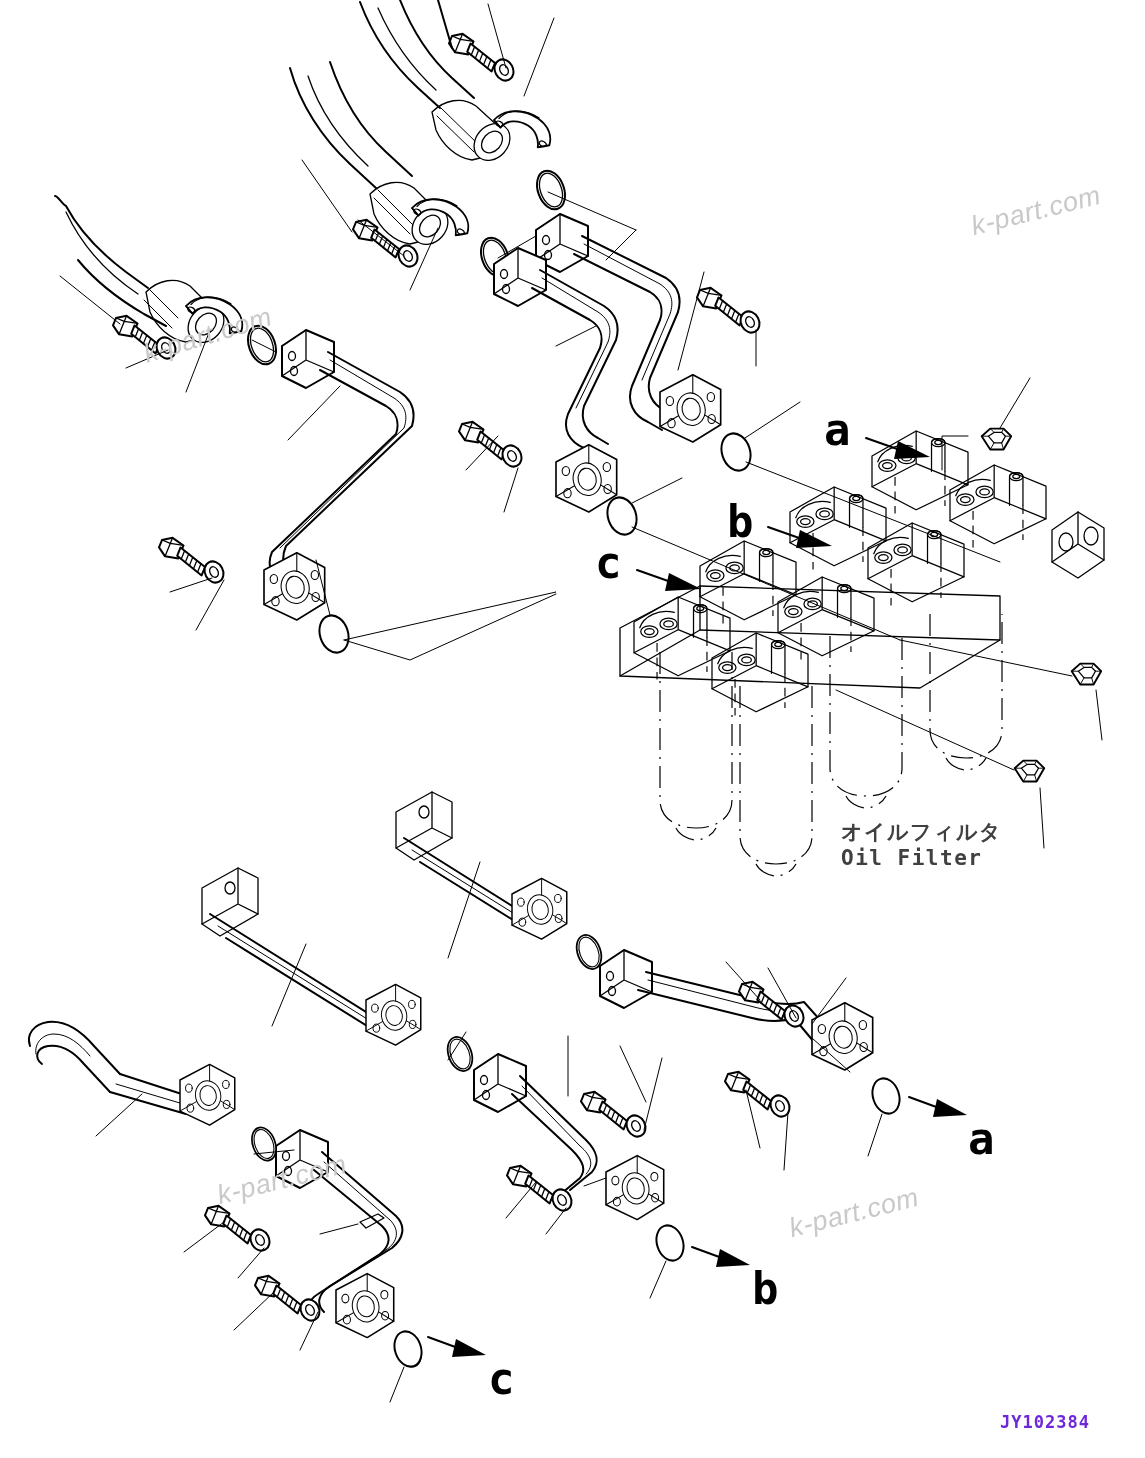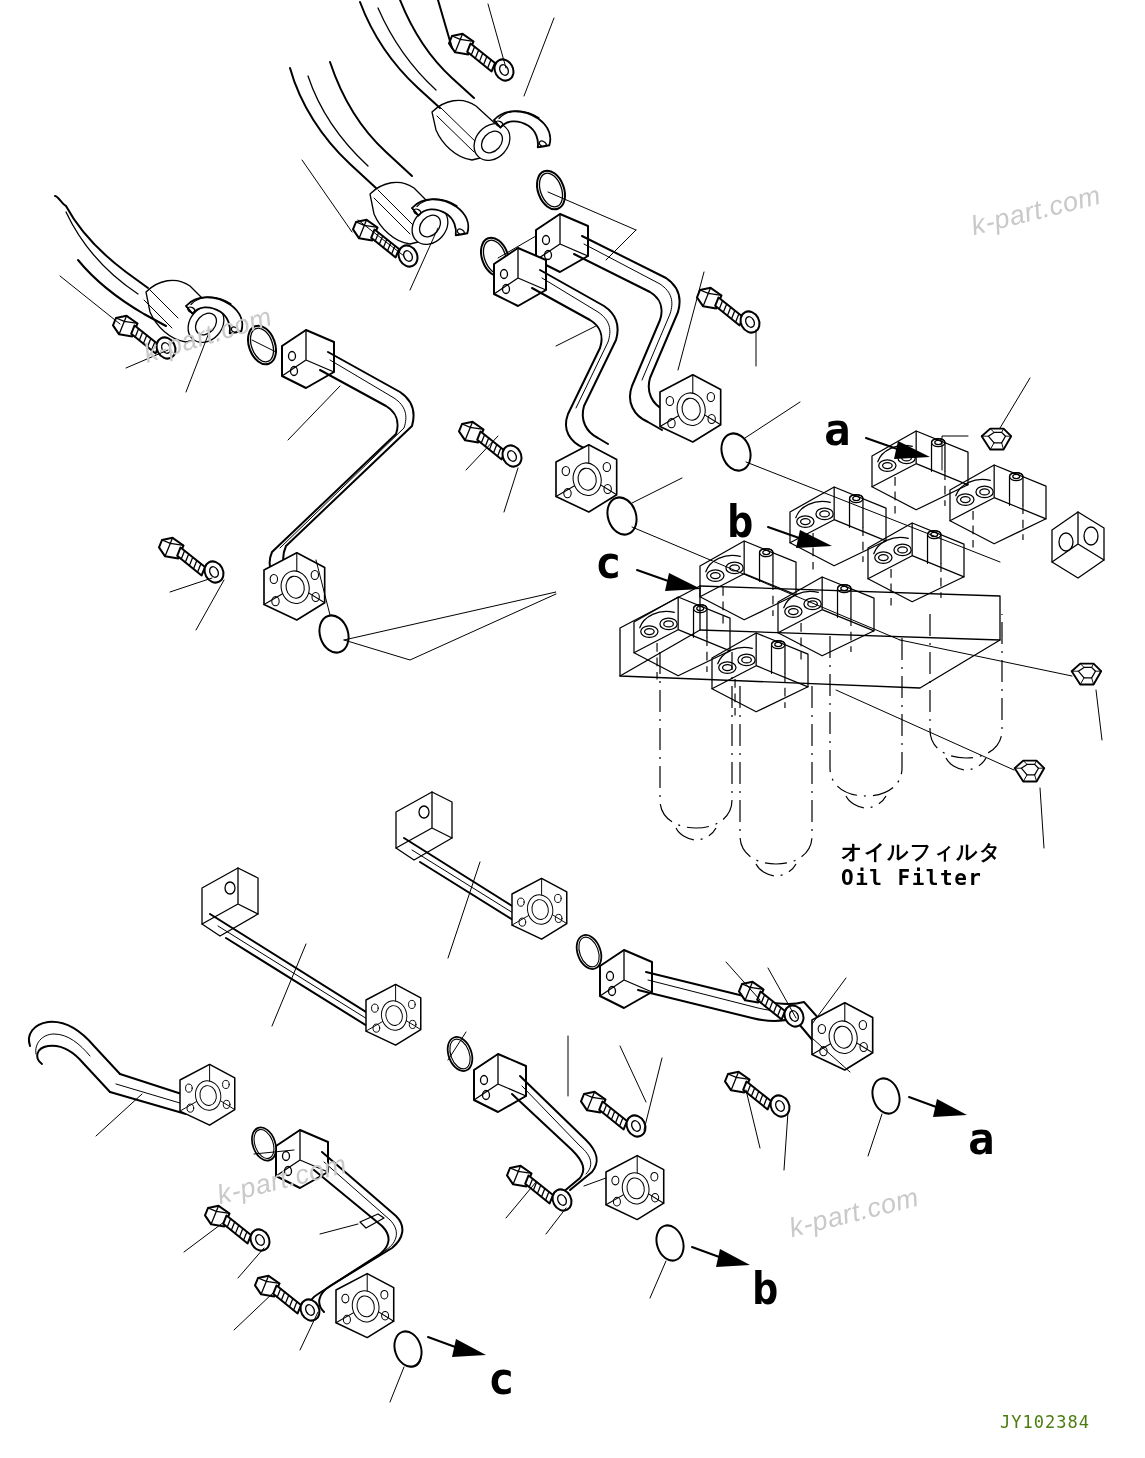--- a/index.html
+++ b/index.html
@@ -41,32 +41,31 @@
     line-height:1;
     color:#000;
     white-space:nowrap;
   }
   .oilfilter{
     position:absolute;
     font-family:"DejaVu Sans Mono", monospace;
     font-size:21px;
     font-weight:bold;
     line-height:1.22;
-    color:#000000;
+    color:#404040;
     letter-spacing:1.5px;
     white-space:nowrap;
-    margin-top:20px;
   }
   .partno{
     position:absolute;
     font-family:"DejaVu Sans Mono", monospace;
     font-size:17px;
-    font-weight:normal;
+    font-weight:bold;
     letter-spacing:1px;
-    color:#4d7c0f;
+    color:#6d28d9;
     white-space:nowrap;
   }
 </style>
 </head>
 <body>
 
 <div id="page">
 
   <svg id="drawing" viewBox="0 0 1145 1458" xmlns="http://www.w3.org/2000/svg">
     <defs>

